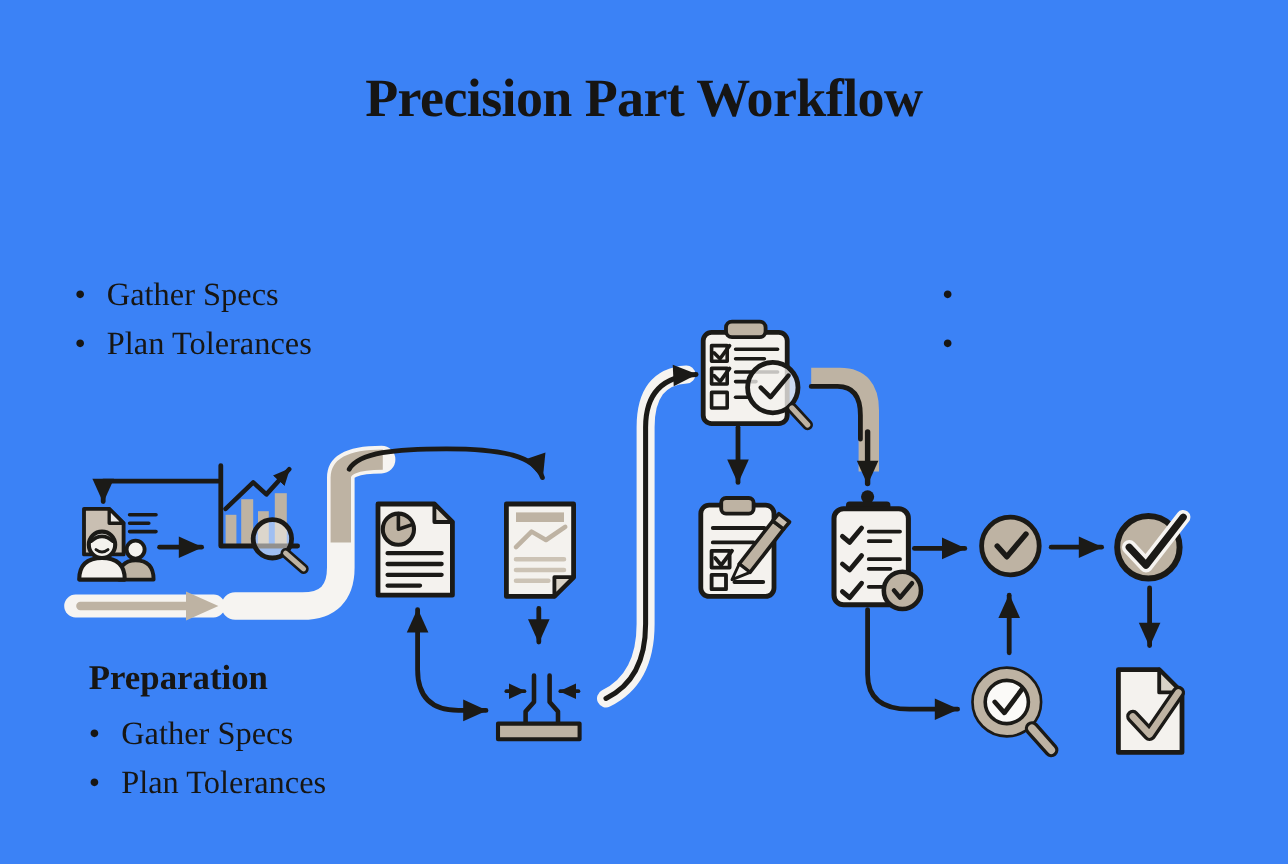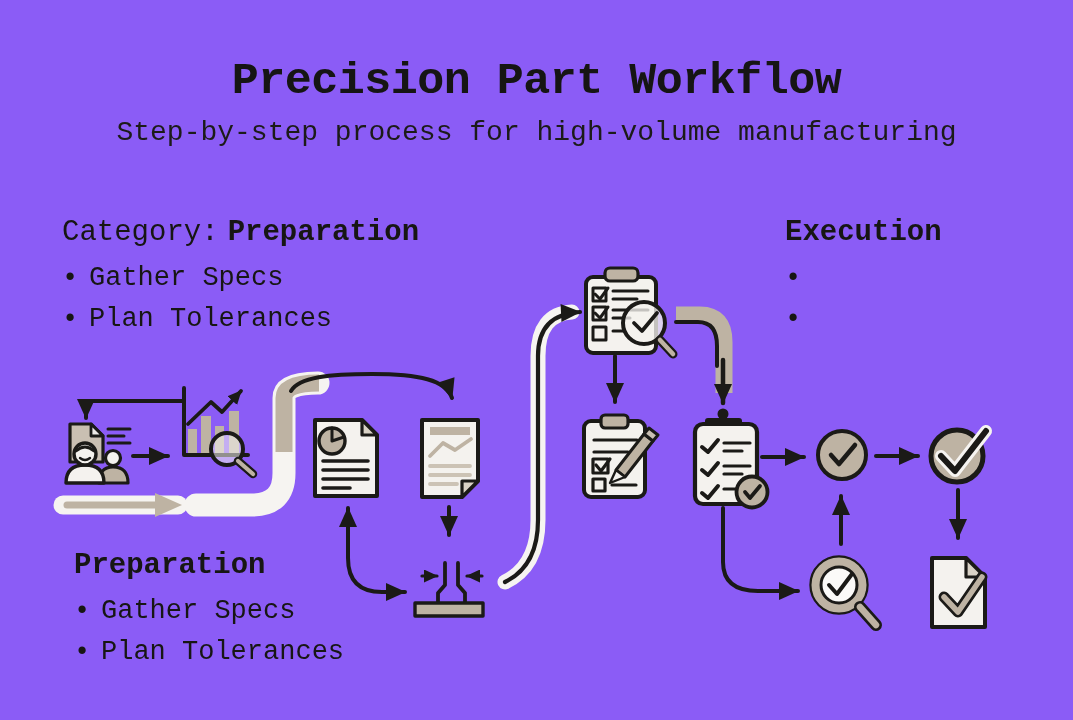--- a/index.html
+++ b/index.html
@@ -1,18 +1,18 @@
 <!DOCTYPE html>
 <html><head>
 <meta charset="utf-8">
 <style>
   html,body { margin:0; padding:0; background:#ECEAE7; }
   .stage {
-    position:relative; width:1073px; height:720px; background:#8b5cf6;
-    font-family:Liberation Mono, monospace; color:#171614; overflow:hidden;
+    position:relative; width:1073px; height:720px; background:#3b82f6;
+    font-family:Liberation Serif, serif; color:#171614; overflow:hidden;
   }
   .title {
     position:absolute; top:56px; left:0; width:100%; text-align:center;
     font-size:45px; font-weight:700; letter-spacing:-0.5px; color:#161514;
   }
   .subtitle {
     position:absolute; top:117px; left:0; width:100%; text-align:center;
     font-size:28px; font-weight:400; color:#1c1b19;
   }
   .text-block { position:absolute; }
@@ -25,40 +25,35 @@
   .exec { top:216px; left:785px; }
   .prep { top:549px; left:74px; }
   svg.diagram { position:absolute; top:0; left:0; }
 </style>
 </head>
 <body>
 
 <div class="stage">
 
   <div class="title">Precision Part Workflow</div>
-  <div class="subtitle">Step-by-step process for high-volume manufacturing</div>
 
   <div class="text-block cat">
-    <div class="tb-head">
-      <span class="normal">Category:</span><span class="bold">Preparation</span>
-    </div>
     <div class="bullets">
       <div class="bullet-line">
         <span class="dot">•</span>
         <span>Gather Specs</span>
       </div>
       <div class="bullet-line">
         <span class="dot">•</span>
         <span>Plan Tolerances</span>
       </div>
     </div>
   </div>
 
   <div class="text-block exec">
-    <div class="tb-head">Execution</div>
     <div class="bullets">
       <div class="bullet-line">
         <span class="dot">•</span>
       </div>
       <div class="bullet-line">
         <span class="dot">•</span>
       </div>
     </div>
   </div>
 

